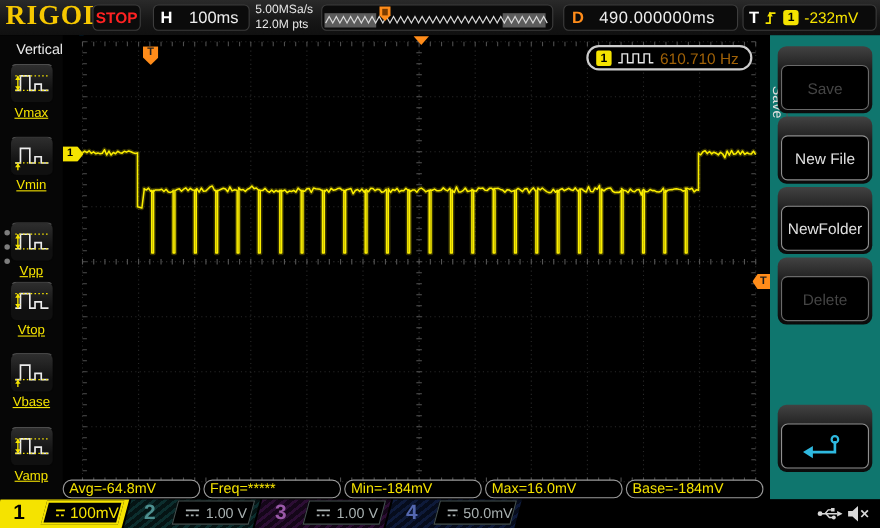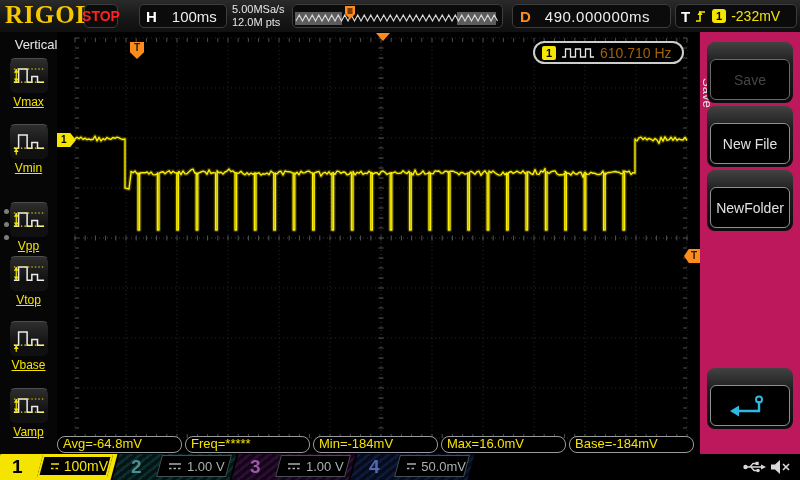--- a/index.html
+++ b/index.html
@@ -5,21 +5,21 @@
   html,body{margin:0;padding:0;background:#000;}
   .screen{position:relative;width:800px;height:480px;background:#000;overflow:hidden;
           font-family:"Liberation Sans","DejaVu Sans",sans-serif;-webkit-user-select:none;user-select:none;}
   
   .topbar{position:absolute;left:0;top:0;width:800px;height:32px;
           background:linear-gradient(#2a2a2a,#161616 60%,#101010);border-bottom:1px solid #000;}
   .logo{position:absolute;left:5px;top:1px;font-family:"Liberation Serif","DejaVu Serif",serif;
         font-weight:bold;font-size:25px;color:#f7c800;letter-spacing:1px;}
   .tbox{position:absolute;top:4px;height:24px;background:#0b0b0b;border:1px solid #3d3d3d;
         border-radius:5px;box-sizing:border-box;display:flex;align-items:center;color:#ededed;}
-  .stopbox{left:84px;width:34px;justify-content:center;font-weight:bold;font-size:14px;color:#ff2222;}
+  .stopbox{left:84px;width:44px;justify-content:center;font-weight:bold;font-size:14px;color:#ff2222;}
   .hbox{left:139px;width:88px;}
   .hlab{font-weight:bold;font-size:15px;margin-left:6px;color:#fff;}
   .hval{font-size:15px;margin-left:15px;}
   .rate{position:absolute;left:232px;top:3px;font-size:11px;line-height:13px;color:#e6e6e6;}
   .thumb{left:292px;width:211px;padding:0;}
   .dbox{left:512px;width:159px;}
   .dlab{font-weight:bold;font-size:15px;margin-left:7px;color:#ff8c1a;}
   .dval{font-size:15px;margin-left:14px;letter-spacing:.5px;}
   .trbox{left:675px;width:122px;}
   .trlab{font-weight:bold;font-size:15px;margin-left:5px;color:#fff;}
@@ -55,21 +55,21 @@
   .tpos{position:absolute;left:319px;top:1px;width:0;height:0;border-left:7px solid transparent;
         border-right:7px solid transparent;border-top:8px solid #ff8c1a;}
   .tlev{position:absolute;left:627px;top:217px;width:16px;height:14px;background:#ff8c1a;color:#1a1a1a;
         font-weight:bold;font-size:10px;line-height:14px;text-align:right;padding-right:3px;
         box-sizing:border-box;clip-path:polygon(30% 0,100% 0,100% 100%,30% 100%,0 50%);cursor:grab;}
   
   .mbox{position:absolute;top:436px;width:125px;height:17px;background:#000;border:1px solid #9a9a9a;
         border-radius:8px;box-sizing:border-box;color:#f5e300;font-size:13px;line-height:14px;
         padding-left:5px;overflow:hidden;white-space:nowrap;}
   
-  .rmenu{position:absolute;left:700px;top:32px;width:100px;height:422px;background:#be185d;}
+  .rmenu{position:absolute;left:700px;top:32px;width:100px;height:422px;background:#0f766e;}
   .vtab{position:absolute;left:0;top:22px;width:15px;height:78px;color:#e0e0e0;font-size:13px;
         writing-mode:vertical-rl;text-align:center;border-right:1px solid #555;}
   .rbo{position:absolute;left:7px;width:86px;height:61px;border-radius:8px;
        background:linear-gradient(180deg,#424242,#1e1e1e 35%,#0b0b0b);}
   .rbi{position:absolute;left:3px;right:3px;top:17px;bottom:3px;background:#000;border:1px solid #8f8f8f;
        border-radius:6px;display:flex;align-items:center;justify-content:center;font-size:14px;
        color:#e2e2e2;cursor:pointer;}
   .rbi.disabled{color:#454545;border-color:#6a6a6a;cursor:default;}
   
   .chbar{position:absolute;left:0;top:454px;width:800px;height:26px;background:#000;}
@@ -569,20 +569,23 @@
     <div class="vtab">Save</div>
     <div class="rbo" style="top:10px">
       <div class="rbi disabled" id="rb0">Save</div>
     </div>
     <div class="rbo" style="top:74px">
       <div class="rbi" id="rb1">New File</div>
     </div>
     <div class="rbo" style="top:138px">
       <div class="rbi" id="rb2">NewFolder</div>
     </div>
+    <div class="rbo" style="top:202px">
+      <div class="rbi disabled" id="rb3">Delete</div>
+    </div>
     <div class="rbo" style="top:336px">
       <div class="rbi">
         <svg width="46" height="28">
           <path d="M10,19 H32 V9" stroke="#2fb9e0" stroke-width="2.4" fill="none"></path>
           <circle cx="32" cy="7.5" r="3" stroke="#2fb9e0" stroke-width="2" fill="none"></circle>
           <polygon points="12,13.5 12,24.5 3,19" fill="#2fb9e0"></polygon>
         </svg>
       </div>
     </div>
   </div>

